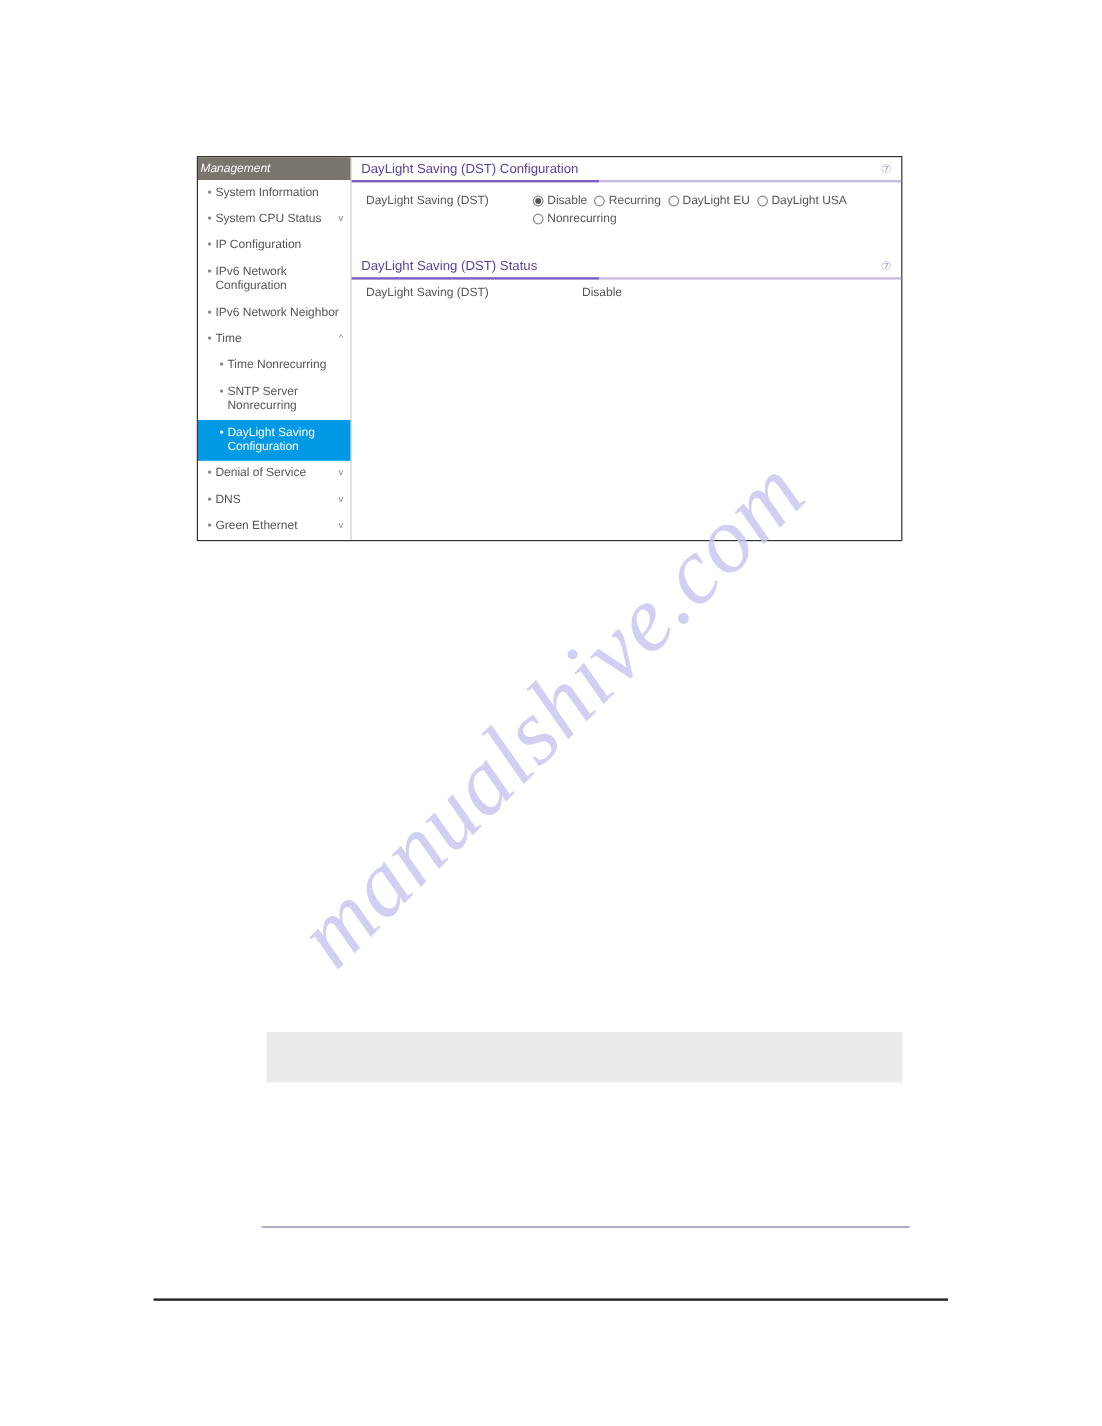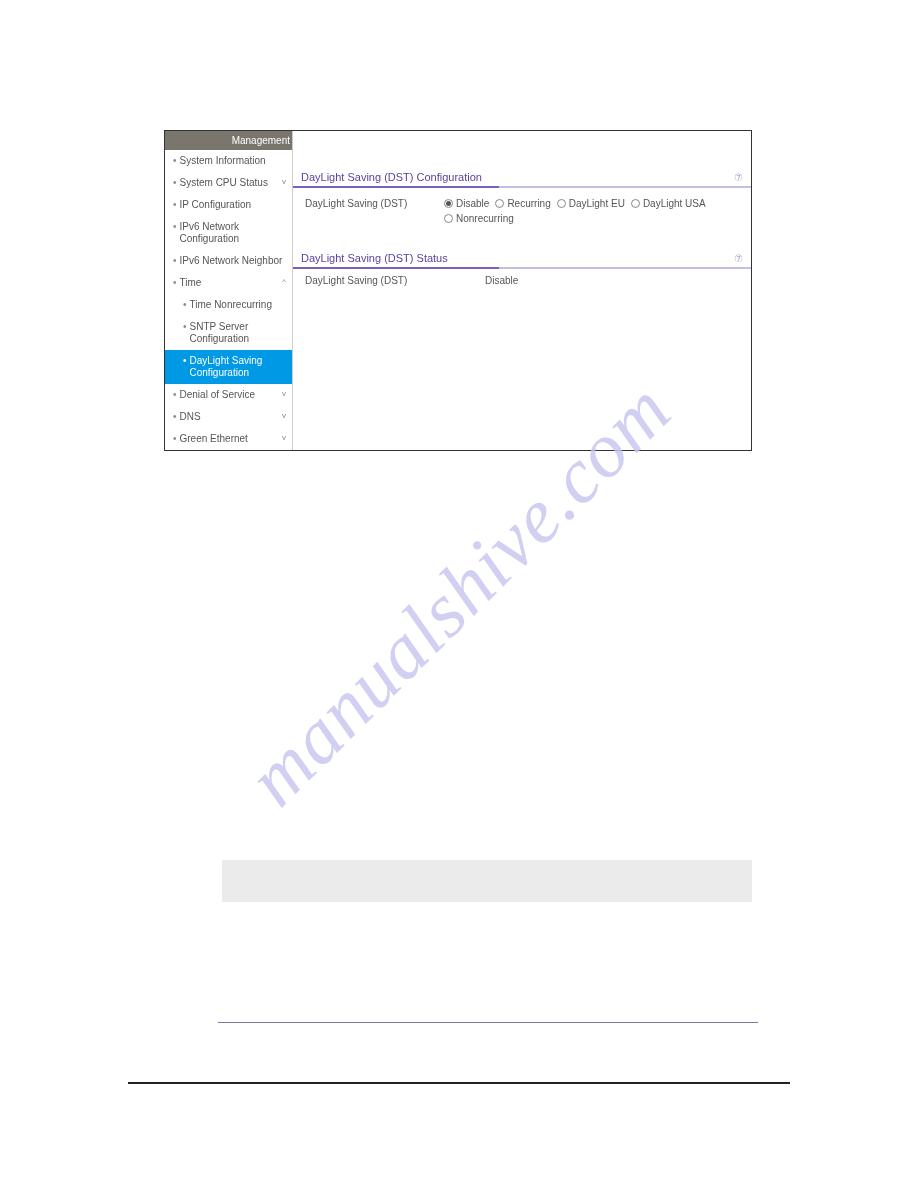--- a/index.html
+++ b/index.html
@@ -39,23 +39,24 @@
     z-index: 1;
   }
   .sidebar {
     width: 128px;
     border-right: 1px solid #ccc;
     background: #fff;
   }
   .sidebar-header {
     background: #7a756d;
     color: #fff;
-    text-align: right;
+    text-align: left;
     padding: 4px 2px;
     font-size: 10px;
+    font-style: italic;
   }
   .nav-item {
     padding: 5px 6px 5px 8px;
     color: #555;
     cursor: pointer;
     display: flex;
     align-items: flex-start;
     justify-content: space-between;
     line-height: 1.2;
   }
@@ -78,21 +79,20 @@
     padding-left: 18px;
   }
   .nav-active {
     background: #0099e6;
     color: #fff;
   }
   .nav-active .bullet { color: #fff; }
   .content {
     flex: 1;
     padding: 0;
-    margin-top: 36px;
   }
   .section-title {
     color: #5b3f9e;
     font-size: 11px;
     padding: 4px 8px 3px 8px;
     border-bottom: 1px solid #a08ac5;
     display: flex;
     justify-content: space-between;
     align-items: center;
   }
@@ -226,21 +226,21 @@
     </div>
     <div class="nav-item nav-sub">
       <span class="label-wrap">
           <span class="bullet">•</span>
           <span>Time Nonrecurring</span>
         </span>
     </div>
     <div class="nav-item nav-sub">
       <span class="label-wrap">
           <span class="bullet">•</span>
-          <span>SNTP Server Configuration</span>
+          <span>SNTP Server Nonrecurring</span>
         </span>
     </div>
     <div class="nav-item nav-sub nav-active">
       <span class="label-wrap">
           <span class="bullet">•</span>
           <span>DayLight Saving Configuration</span>
         </span>
     </div>
     <div class="nav-item">
       <span class="label-wrap">

